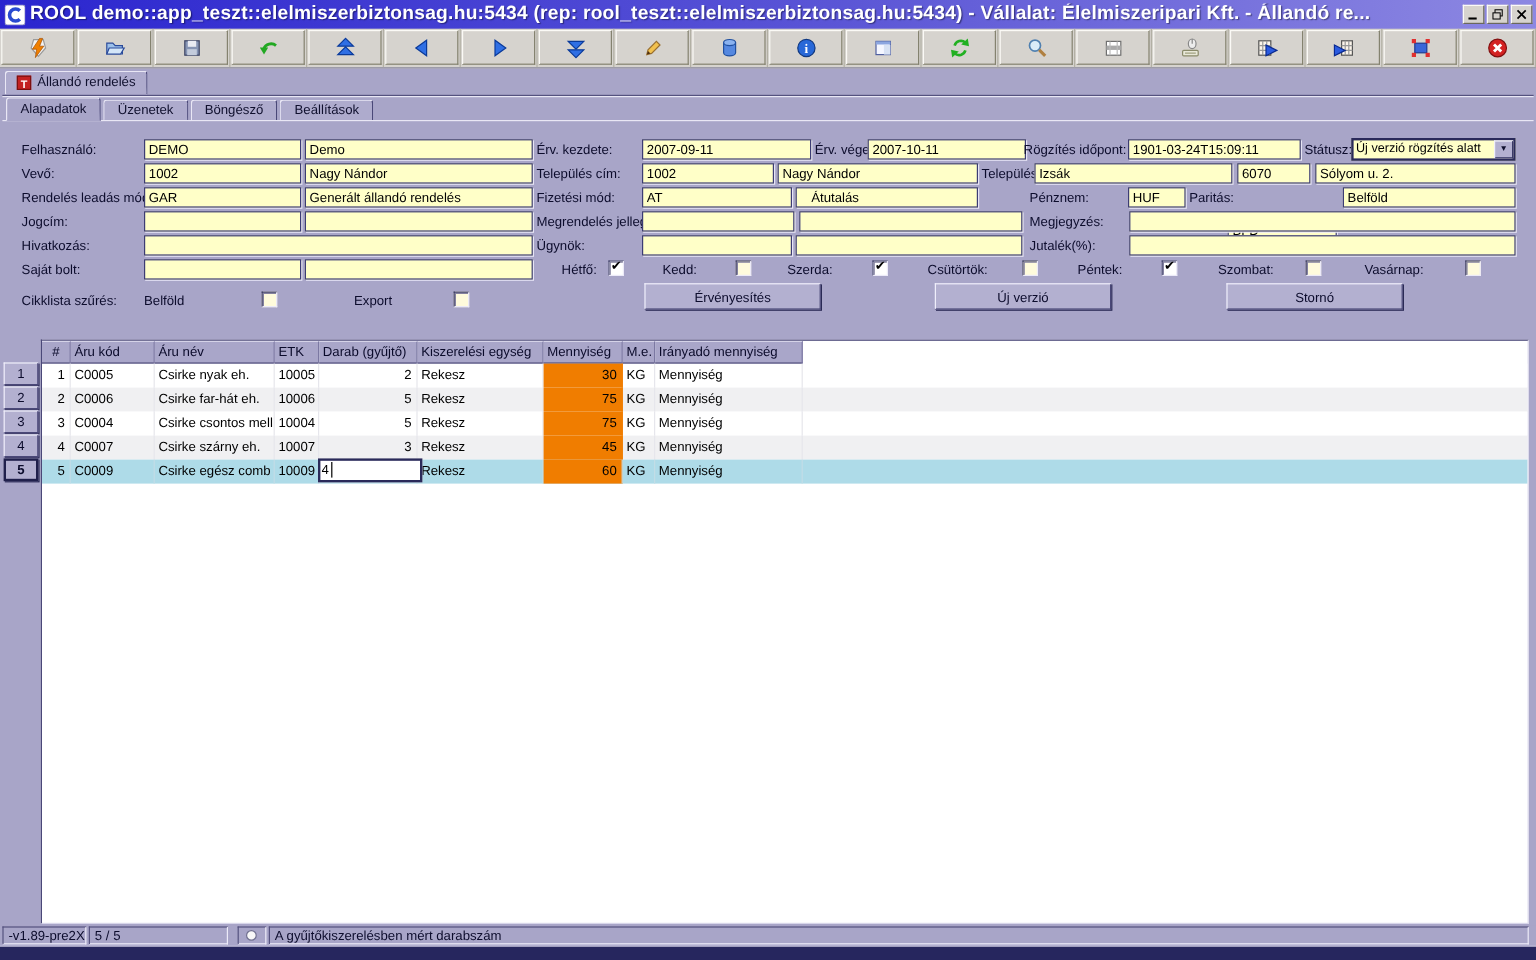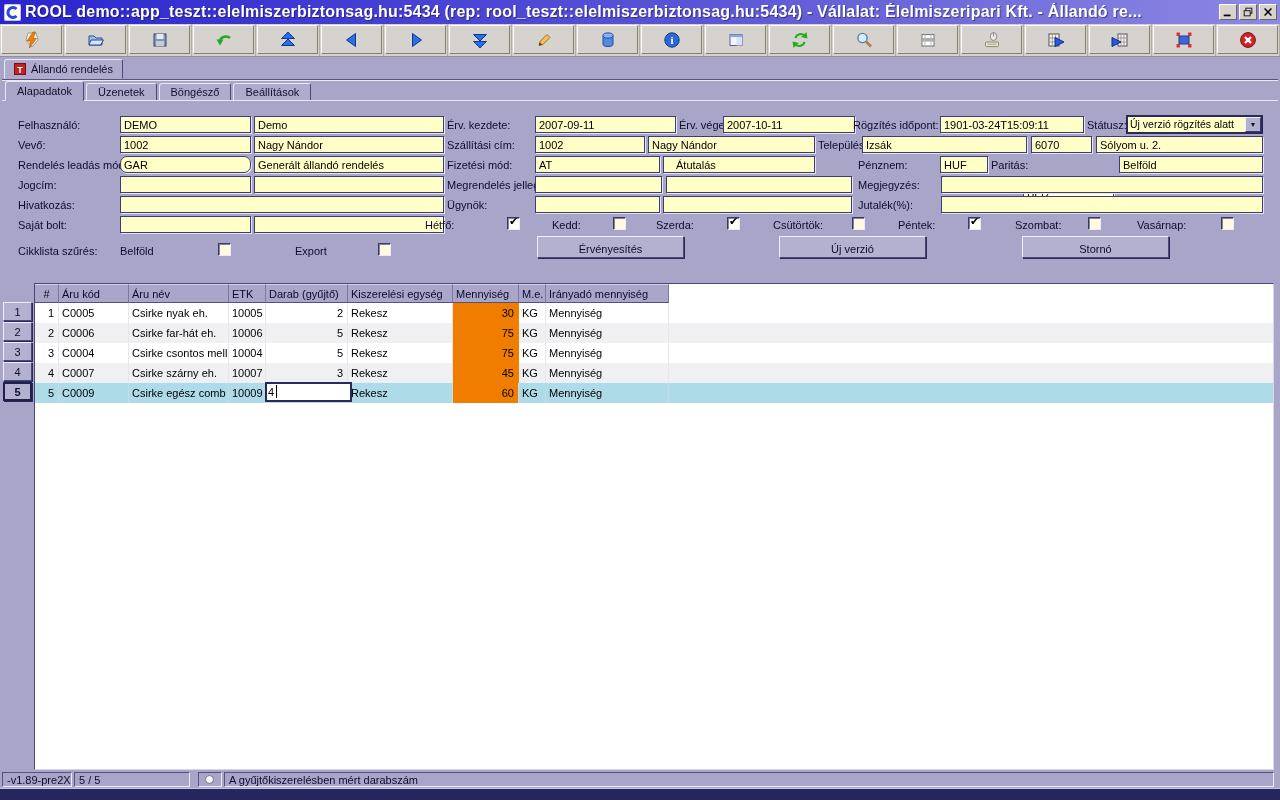--- a/index.html
+++ b/index.html
@@ -320,39 +320,39 @@
     <span class="lbl" style="left:18px;top:159px">Rendelés leadás mód:</span>
     <span class="lbl" style="left:18px;top:179px">Jogcím:</span>
     <span class="lbl" style="left:18px;top:199px">Hivatkozás:</span>
     <span class="lbl" style="left:18px;top:219px">Saját bolt:</span>
     <span class="lbl" style="left:18px;top:245px">Cikklista szűrés:</span>
 
     <input class="field" style="left: 120px; top: 116px; width: 131px;" readonly="" value="DEMO">
     <input class="field" style="left: 254px; top: 116px; width: 190px;" readonly="" value="Demo">
     <input class="field" style="left: 120px; top: 136px; width: 131px;" readonly="" value="1002">
     <input class="field" style="left: 254px; top: 136px; width: 190px;" readonly="" value="Nagy Nándor">
-    <input class="field" style="left: 120px; top: 156px; width: 131px; border-radius: 7px;" readonly="" value="GAR">
+    <input class="field" style="left: 120px; top: 156px; width: 131px;" readonly="" value="GAR">
     <input class="field" style="left: 254px; top: 156px; width: 190px;" readonly="" value="Generált állandó rendelés">
     <input class="field" style="left: 120px; top: 176px; width: 131px;" readonly="" value="">
     <input class="field" style="left: 254px; top: 176px; width: 190px;" readonly="" value="">
     <input class="field" style="left: 120px; top: 196px; width: 324px;" readonly="" value="">
     <input class="field" style="left: 120px; top: 216px; width: 131px;" readonly="" value="">
     <input class="field" style="left: 254px; top: 216px; width: 190px;" readonly="" value="">
 
     <span class="lbl" style="left:120px;top:245px">Belföld</span>
     <span class="checkbox" style="left:218px;top:243px"></span>
     <span class="lbl" style="left:295px;top:245px">Export</span>
     <span class="checkbox" style="left:378px;top:243px"></span>
 
     <span class="lbl" style="left:447px;top:119px">Érv. kezdete:</span>
     <input class="field" style="left: 535px; top: 116px; width: 141px;" readonly="" value="2007-09-11">
     <span class="lbl" style="left:679px;top:119px">Érv. vége:</span>
     <input class="field" style="left: 723px; top: 116px; width: 132px;" readonly="" value="2007-10-11">
 
-    <span class="lbl" style="left:447px;top:139px">Szállítási cím:</span>
+    <span class="lbl" style="left:447px;top:139px">Település cím:</span>
     <input class="field" style="left: 535px; top: 136px; width: 110px;" readonly="" value="1002">
     <input class="field" style="left: 648px; top: 136px; width: 167px;" readonly="" value="Nagy Nándor">
     <span class="lbl" style="left:818px;top:139px">Település:</span>
     <input class="field" style="left: 862px; top: 136px; width: 165px;" readonly="" value="Izsák">
     <input class="field" style="left: 1031px; top: 136px; width: 61px;" readonly="" value="6070">
     <input class="field" style="left: 1096px; top: 136px; width: 167px;" readonly="" value="Sólyom u. 2.">
 
     <span class="lbl" style="left:447px;top:159px">Fizetési mód:</span>
     <input class="field" style="left: 535px; top: 156px; width: 125px;" readonly="" value="AT">
     <input class="field" style="left: 663px; top: 156px; width: 152px; padding-left: 12px;" readonly="" value="Átutalás">
@@ -378,21 +378,21 @@
     <input class="field" style="left: 940px; top: 116px; width: 144px;" readonly="" value="1901-03-24T15:09:11">
     <span class="lbl" style="left:1087px;top:119px">Státusz:</span>
     <div class="dropdown">
       <span class="txt">Új verzió rögzítés alatt</span>
       <span class="arrowbtn">▼</span>
     </div>
 
     <button class="btn3d" style="left:537px;top:236px;width:147px">Érvényesítés</button>
     <button class="btn3d" style="left:779px;top:236px;width:147px">Új verzió</button>
     <button class="btn3d" style="left:1022px;top:236px;width:147px">Stornó</button>
-  <span class="lbl" style="left: 425px; top: 219px; text-align: right;">Hétfő:</span>
+  <span class="lbl" style="left: 468px; top: 219px; text-align: right;">Hétfő:</span>
       <span class="checkbox on" style="left: 507px; top: 217px;">
         <span class="ck">✔</span>
       </span>
       <span class="lbl" style="left: 552px; top: 219px;">Kedd:</span>
       <span class="checkbox" style="left: 613px; top: 217px;"></span>
       <span class="lbl" style="left: 656px; top: 219px;">Szerda:</span>
       <span class="checkbox on" style="left: 727px; top: 217px;">
         <span class="ck">✔</span>
       </span>
       <span class="lbl" style="left: 773px; top: 219px;">Csütörtök:</span>

